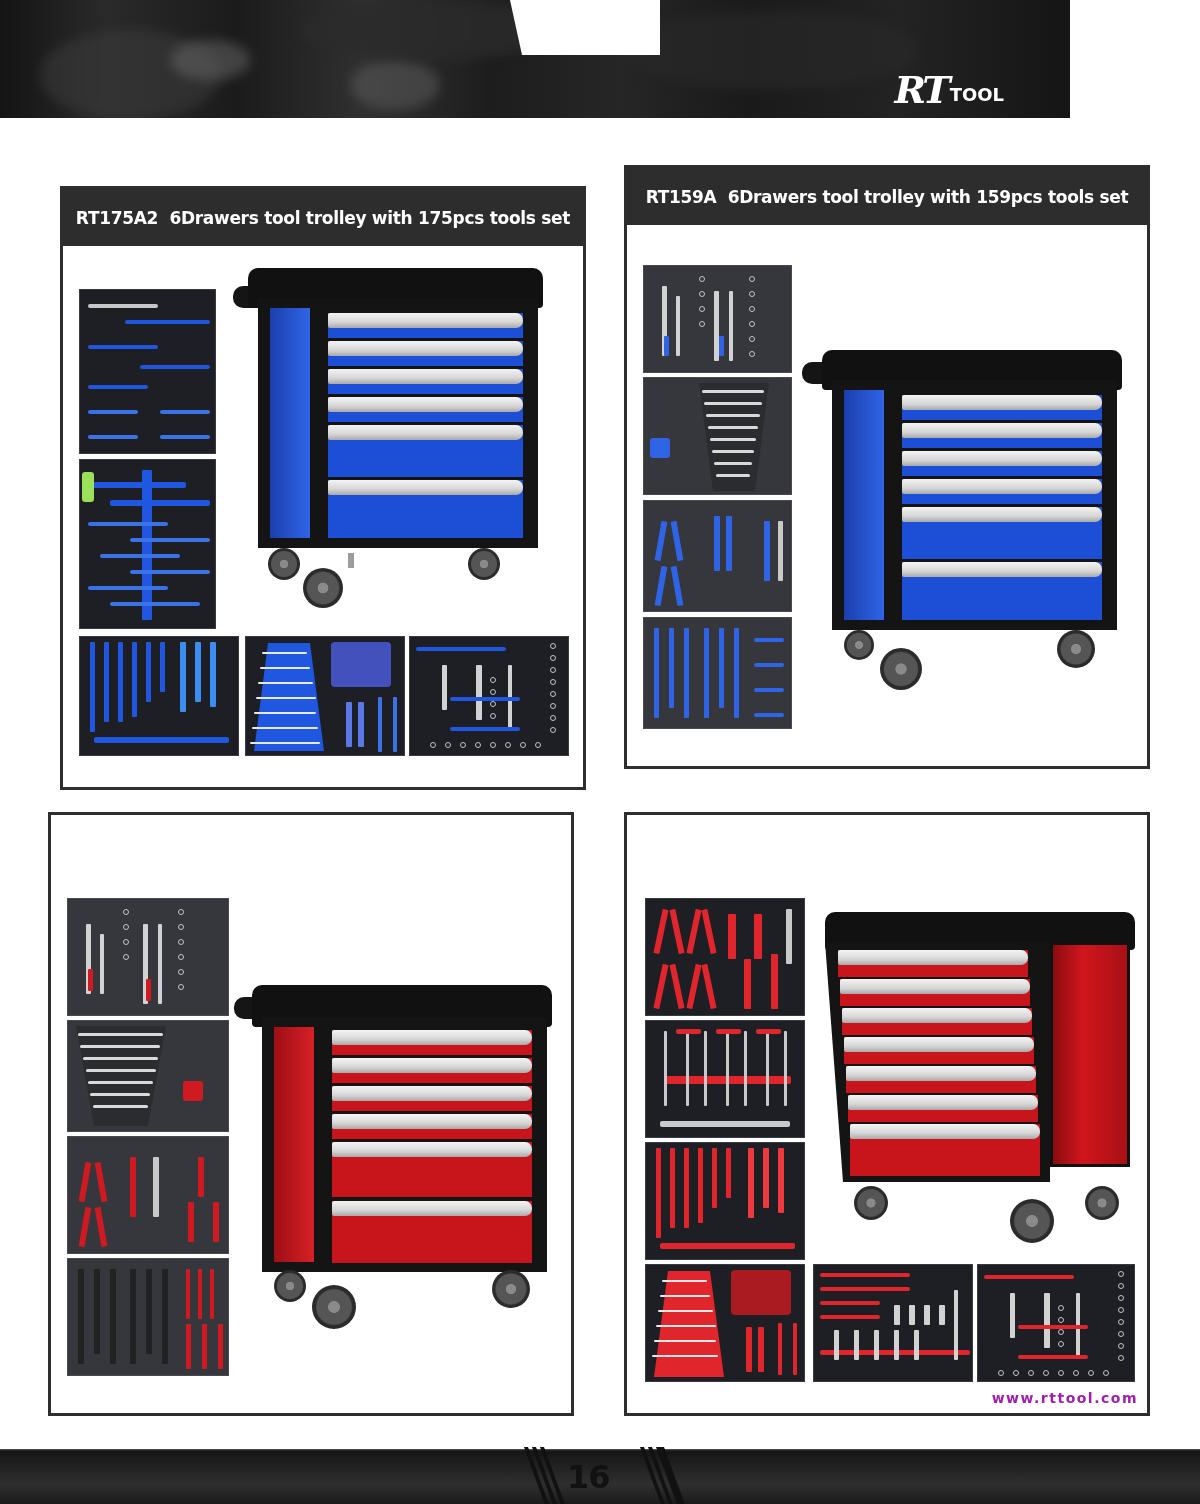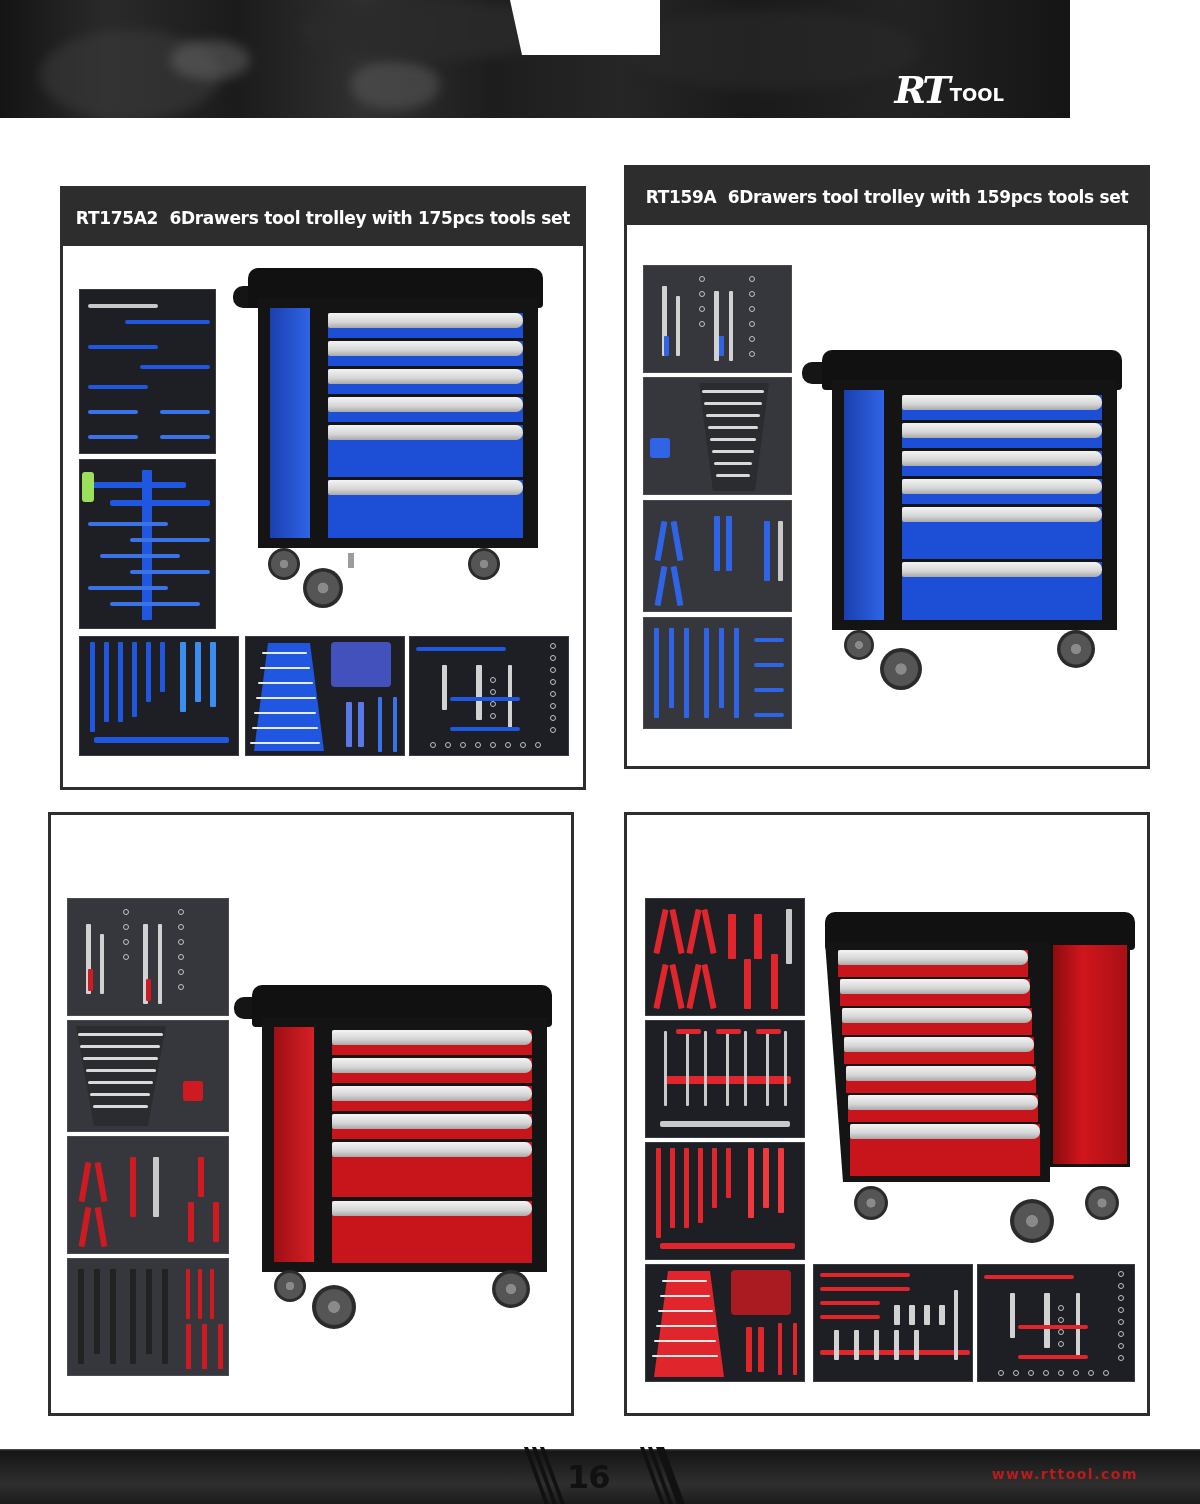--- a/index.html
+++ b/index.html
@@ -69,21 +69,21 @@
   }
   .slashes { position: absolute; top: 0; height: 55px; width: 40px; }
   .slashes span {
     position: absolute; top: -2px; width: 4px; height: 60px; background: #111; transform: skewX(20deg); transform-origin: top left;
   }
   .page-num {
     position: absolute; left: 567px; top: 1458px; font-family: "DejaVu Sans", sans-serif; font-weight: bold;
     font-size: 32px; color: #111; letter-spacing: -1px;
   }
   .site-url {
-    position: absolute; right: 62px; top: 1466px; color: #b91c1c; font-family: "DejaVu Sans", sans-serif;
+    position: absolute; right: 62px; top: 1390px; color: #a21caf; font-family: "DejaVu Sans", sans-serif;
     font-weight: bold; font-size: 14px; letter-spacing: 1.5px;
   }
 </style>
 </head>
 <body>
 
 <div class="header">
   <div class="photo-shape" style="left:40px;top:30px;width:180px;height:90px;background:#3a3a3a;opacity:.6"></div>
   <div class="photo-shape" style="left:170px;top:40px;width:80px;height:40px;background:#6a6a6a;opacity:.5"></div>
   <div class="photo-shape" style="left:350px;top:60px;width:90px;height:50px;background:#5a5a5a;opacity:.55"></div>

